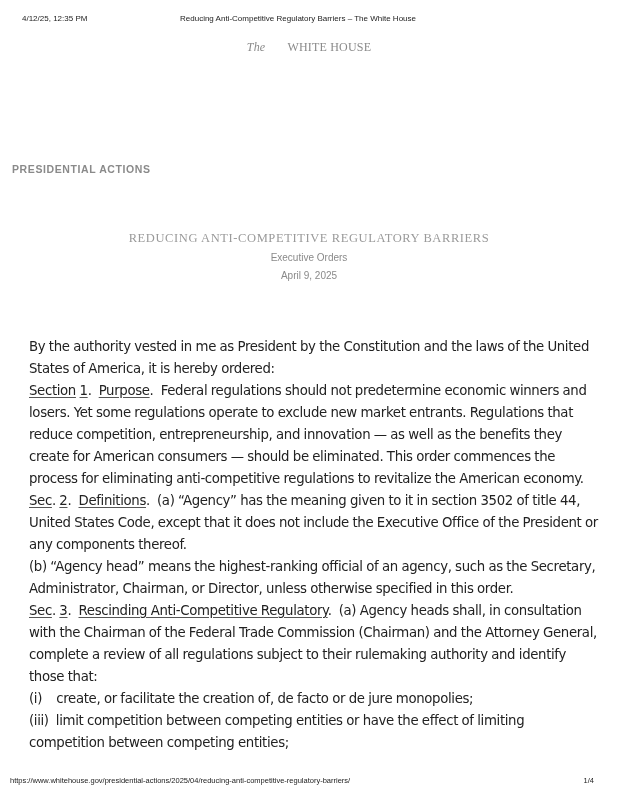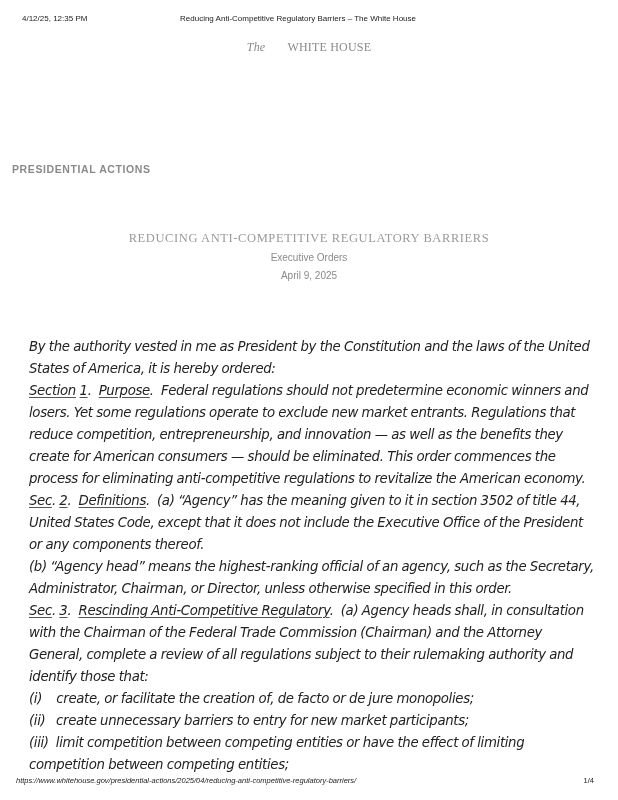--- a/index.html
+++ b/index.html
@@ -7,24 +7,24 @@
   .print-header { position: absolute; top: 14px; left: 0; width: 618px; font-size: 8px; color: #222; font-family: "Liberation Sans", sans-serif; }
   .print-date { position: absolute; left: 22px; }
   .print-title { position: absolute; left: 0; width: 596px; text-align: center; }
   .logo { position: absolute; top: 40px; left: 0; width: 618px; text-align: center; font-family: "Liberation Serif", serif; font-size: 12px; color: #8a8a8a; letter-spacing: 0.2px; }
   .logo .the { font-style: italic; margin-right: 22px; }
   .section-label { position: absolute; top: 163px; left: 0; width: 618px; text-align: left; font-family: "Liberation Sans", sans-serif; font-weight: bold; font-size: 10.5px; color: #8a8a8a; letter-spacing: 0.6px; margin-left: 12px; }
   .doc-title { position: absolute; top: 191px; left: 0; width: 618px; text-align: center; font-family: "Liberation Serif", serif; font-size: 12.5px; color: #9a9a9a; letter-spacing: 0.6px; margin-top: 40px; }
   .category { position: absolute; top: 252px; left: 0; width: 618px; text-align: center; font-size: 10px; color: #8a8a8a; }
   .date { position: absolute; top: 270px; left: 0; width: 618px; text-align: center; font-size: 10px; color: #8a8a8a; }
   .body-text { position: absolute; top: 336px; left: 29px; width: 570px; font-family: "DejaVu Sans", sans-serif; font-size: 13.3px; line-height: 22px; color: #222; letter-spacing: -0.35px; word-spacing: -0.3px; }
-  .body-text p { margin: 0; font-style: italic; }
+  .body-text p { margin: 0; }
   .u { text-decoration: underline; text-decoration-color: #555; text-underline-offset: 2px; }
   .print-footer { position: absolute; top: 776px; left: 0; width: 618px; font-size: 7.5px; color: #222; font-family: "Liberation Sans", sans-serif; }
-  .print-url { position: absolute; left: 16px; font-style: italic; }
+  .print-url { position: absolute; left: 10px; }
   .print-page { position: absolute; right: 24px; }
 </style>
 </head>
 <body>
 
 <div class="print-header">
   <span class="print-date">4/12/25, 12:35 PM</span>
   <span class="print-title">Reducing Anti-Competitive Regulatory Barriers – The White House</span>
 </div>
 
@@ -37,20 +37,19 @@
 <div class="category">Executive Orders</div>
 <div class="date">April 9, 2025</div>
 
 <div class="body-text">
   <p>By the authority vested in me as President by the Constitution and the laws of the United States of America, it is hereby ordered:</p>
   <p><span class="u">Section</span> <span class="u">1</span>.&nbsp; <span class="u">Purpose</span>.&nbsp; <span>Federal regulations should not predetermine economic winners and losers.  Yet some regulations operate to exclude new market entrants.  Regulations that reduce competition, entrepreneurship, and innovation — as well as the benefits they create for American consumers — should be eliminated.  This order commences the process for eliminating anti-competitive regulations to revitalize the American economy.</span></p>
   <p><span class="u">Sec</span>. <span class="u">2</span>.&nbsp; <span class="u">Definitions</span>.&nbsp; <span>(a)  “Agency” has the meaning given to it in section 3502 of title 44, United States Code, except that it does not include the Executive Office of the President or any components thereof.</span></p>
   <p>(b)  “Agency head” means the highest-ranking official of an agency, such as the Secretary, Administrator, Chairman, or Director, unless otherwise specified in this order.</p>
   <p><span class="u">Sec</span>. <span class="u">3</span>.&nbsp; <span class="u">Rescinding Anti-Competitive Regulatory</span>.&nbsp; <span>(a)  Agency heads shall, in consultation with the Chairman of the Federal Trade Commission (Chairman) and the Attorney General, complete a review of all regulations subject to their rulemaking authority and identify those that:</span></p>
   <p style="white-space:pre-wrap">(i)    create, or facilitate the creation of, de facto or de jure monopolies;</p>
-  <p style="white-space:pre-wrap">(ii)   create unnecessary barriers to entry for new market participants;</p>
   <p style="white-space:pre-wrap">(iii)  limit competition between competing entities or have the effect of limiting competition between competing entities;</p>
 </div>
 
 <div class="print-footer">
   <span class="print-url">https://www.whitehouse.gov/presidential-actions/2025/04/reducing-anti-competitive-regulatory-barriers/</span>
   <span class="print-page">1/4</span>
 </div>
 
 </body></html>

